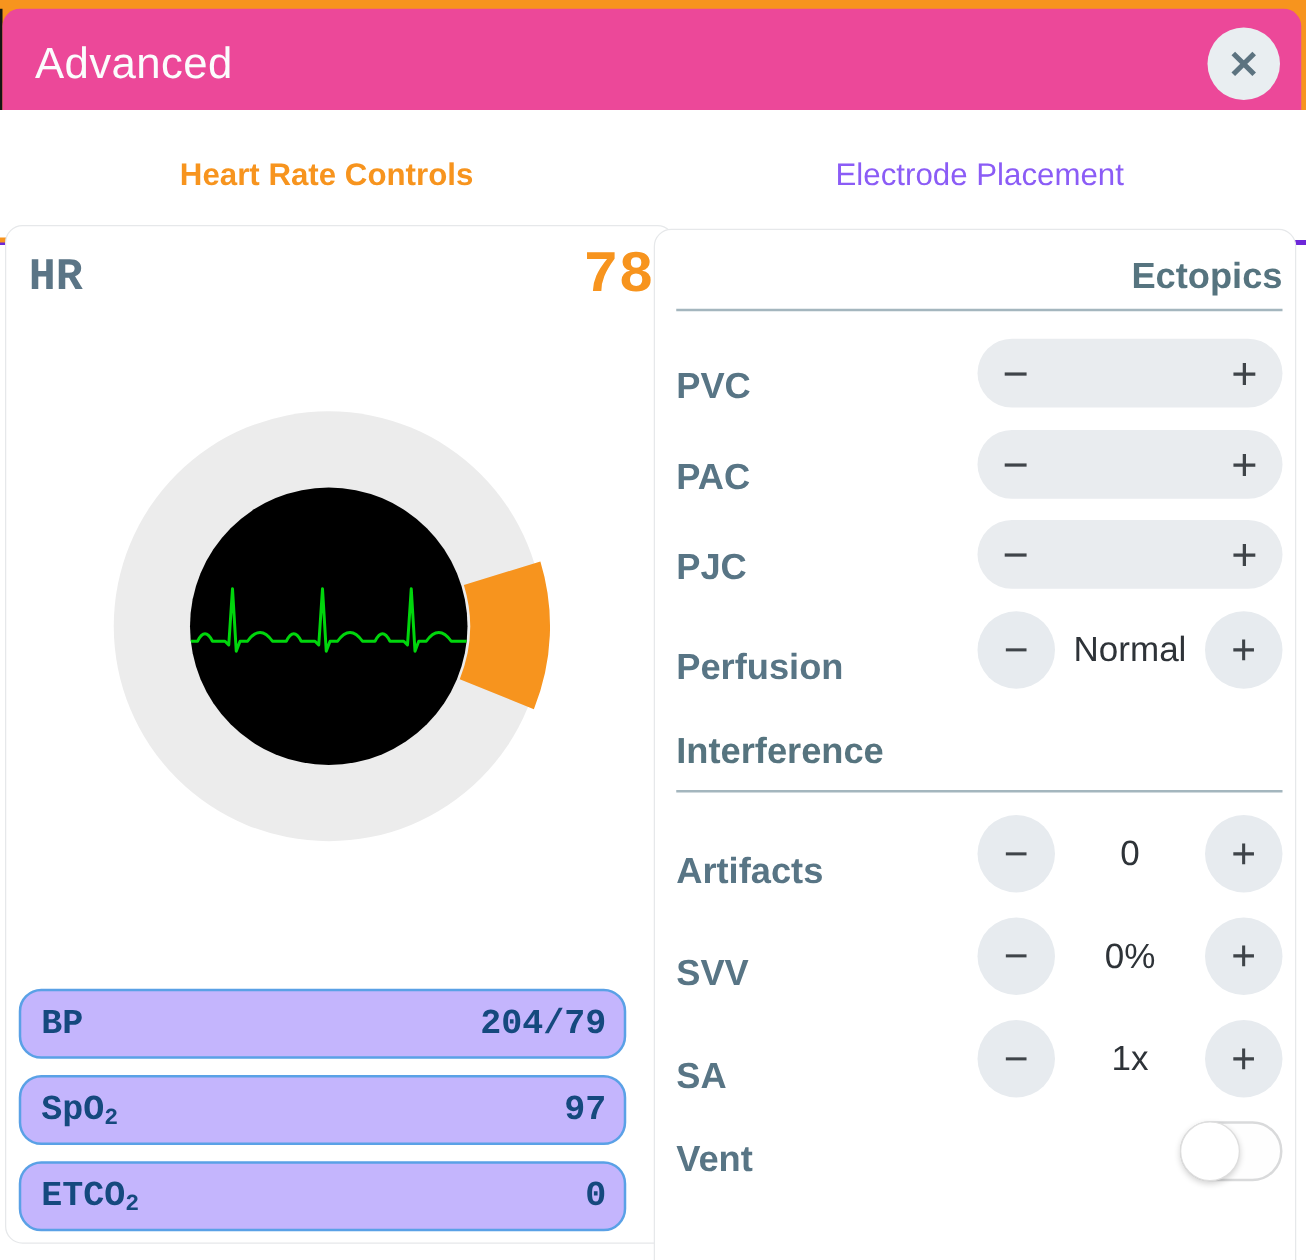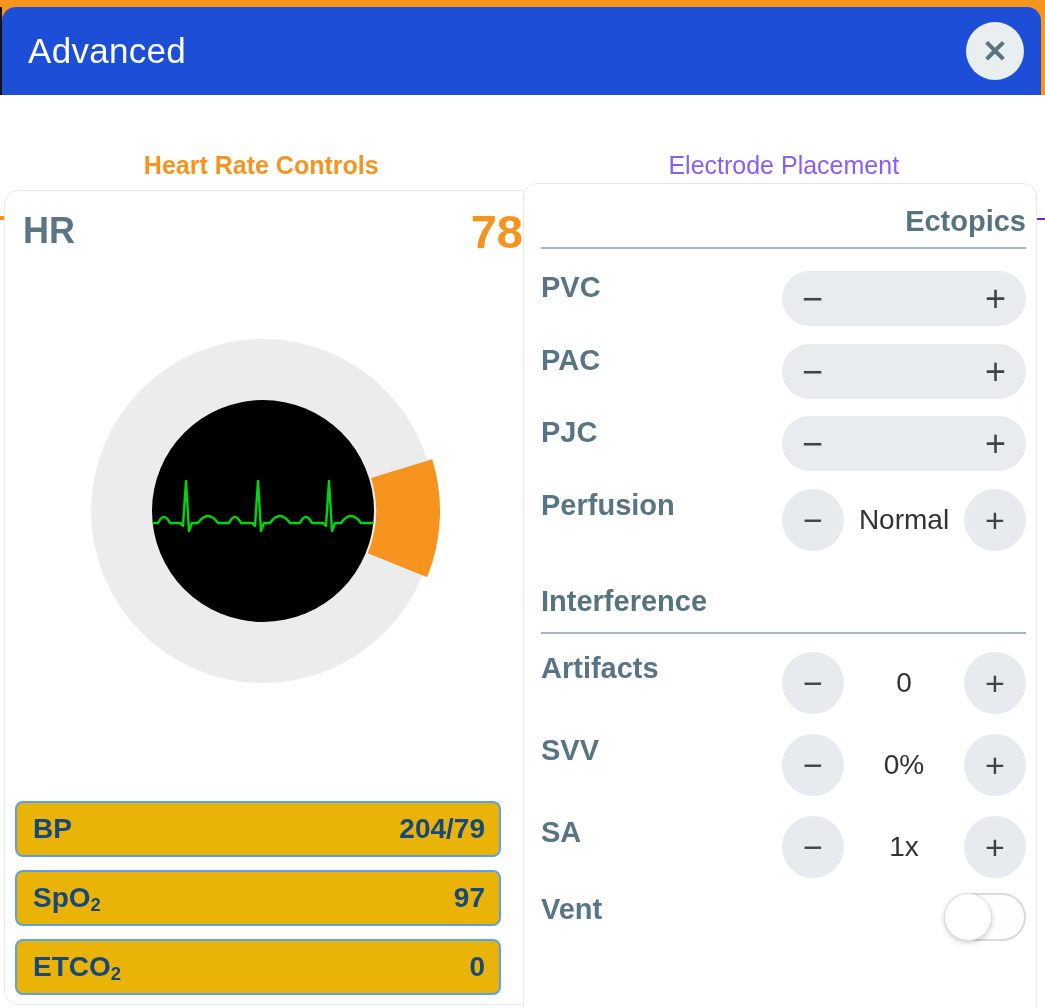--- a/index.html
+++ b/index.html
@@ -3,62 +3,62 @@
 <meta charset="utf-8">
 <style>
   * { margin:0; padding:0; box-sizing:border-box; }
   html,body { background:#fff; }
   body { font-family:"Liberation Sans", sans-serif; }
   .stage { position:relative; width:1045px; height:1008px; overflow:hidden; background:#fff; }
 
   
   .chrome { position:absolute; left:0; top:0; width:1045px; height:95px; background:#F7941E; }
   .edge-black { position:absolute; left:0; top:7px; width:2px; height:88px; background:#141414; }
-  .hdr { position:absolute; left:2px; right:4px; top:7px; height:88px; background:#1d4ed8;
+  .hdr { position:absolute; left:2px; right:4px; top:7px; height:88px; background:#ec4899;
          border-radius:14px 14px 0 0; display:flex; align-items:center; justify-content:space-between;
          padding:0 17px 0 26px; }
   .hdr-title { color:#FBFCFD; font-size:35px; font-weight:500; letter-spacing:.3px; }
   .close-btn { width:58px; height:58px; border-radius:50%; background:#E9EEF1; border:none;
                display:flex; align-items:center; justify-content:center; cursor:pointer; }
   .close-x { color:#5C7380; font-size:31px; font-weight:700; line-height:1; }
 
   
-  .tabs { position:absolute; left:0; top:112px; width:1045px; height:108px; display:flex;
-          background:#fff; border-bottom:2px solid #6d28d9; }
+  .tabs { position:absolute; left:0; top:88px; width:1045px; height:108px; display:flex;
+          background:#fff; border-bottom:4px solid #6d28d9; }
   .tab { flex:1; display:flex; align-items:center; justify-content:center; position:relative;
          font-size:25px; font-weight:500; color:#8b5cf6; cursor:pointer; }
   .tab.active { color:#F7941E; font-weight:600; }
   .tab.active::after { content:""; position:absolute; left:0; right:0; bottom:-2px; height:4px; background:#F7941E; }
 
   
   .card { position:absolute; background:#fff; border:1px solid #E6E8EA; border-radius:14px; }
-  .card-left  { left:4px;  top:190px; width:536px; height:815px; }
+  .card-left  { left:4px;  top:180px; width:536px; height:815px;font-family:Liberation Mono, monospace; }
   .card-right { left:523px; top:183px; width:514px; height:900px; padding:0 10px 0 17px; }
 
   
   .hr-row { display:flex; align-items:center; justify-content:space-between; margin:14px 16px 0 18px; height:52px; }
   .hr-label { font-size:36px; font-weight:600; color:#5B7586; }
   .hr-value { font-size:47px; font-weight:600; color:#F7941E;text-align:center; }
   .dial { position:absolute; left:80px; top:142px; }
 
   .vitals { position:absolute; left:10px; top:610px; width:486px; }
   .vital { display:flex; align-items:center; justify-content:space-between; height:56px;
-           margin-bottom:13px; background:#eab308; border:2px solid #5AA1E6; border-radius:8px;
+           margin-bottom:13px; background:#c4b5fd; border:2px solid #5AA1E6; border-radius:18px;
            padding:0 14px 0 16px; cursor:pointer; }
   .vital-label, .vital-value { font-size:28px; font-weight:700; color:#15497E; }
   .vital-sub { font-size:0.66em; position:relative; top:0.22em; font-weight:700; }
 
   
   .section-title { font-size:29px; font-weight:600; color:#56747F; line-height:34px; }
   .section-title.first { margin-top:20px;text-align:right; }
   .section-title.second { margin-top:33px; }
   .rule { height:2px; background:#A4B6BE; margin-top:9px; }
   .rule.second { margin-top:14px; }
 
-  .ctl-row { display:flex; align-items:flex-start; justify-content:space-between; }
+  .ctl-row { display:flex; align-items:flex-end; justify-content:space-between; }
   .row-label { font-size:29px; font-weight:600; color:#587585; }
 
   .pill-stepper { width:244px; height:55px; border-radius:28px; background:#E9ECEF;
                   display:flex; align-items:center; justify-content:space-between; padding:0 20px; }
   .pill-btn { background:none; border:none; font-size:36px; color:#3F4449; line-height:1; cursor:pointer; font-family:inherit; }
 
   .stepper-group { width:244px; display:flex; align-items:center; justify-content:space-between; }
   .circle-btn { width:62px; height:62px; border-radius:50%; background:#E7EBEF; border:none;
                 font-size:34px; color:#3F4449; line-height:1; cursor:pointer; font-family:inherit;
                 display:flex; align-items:center; justify-content:center; }

